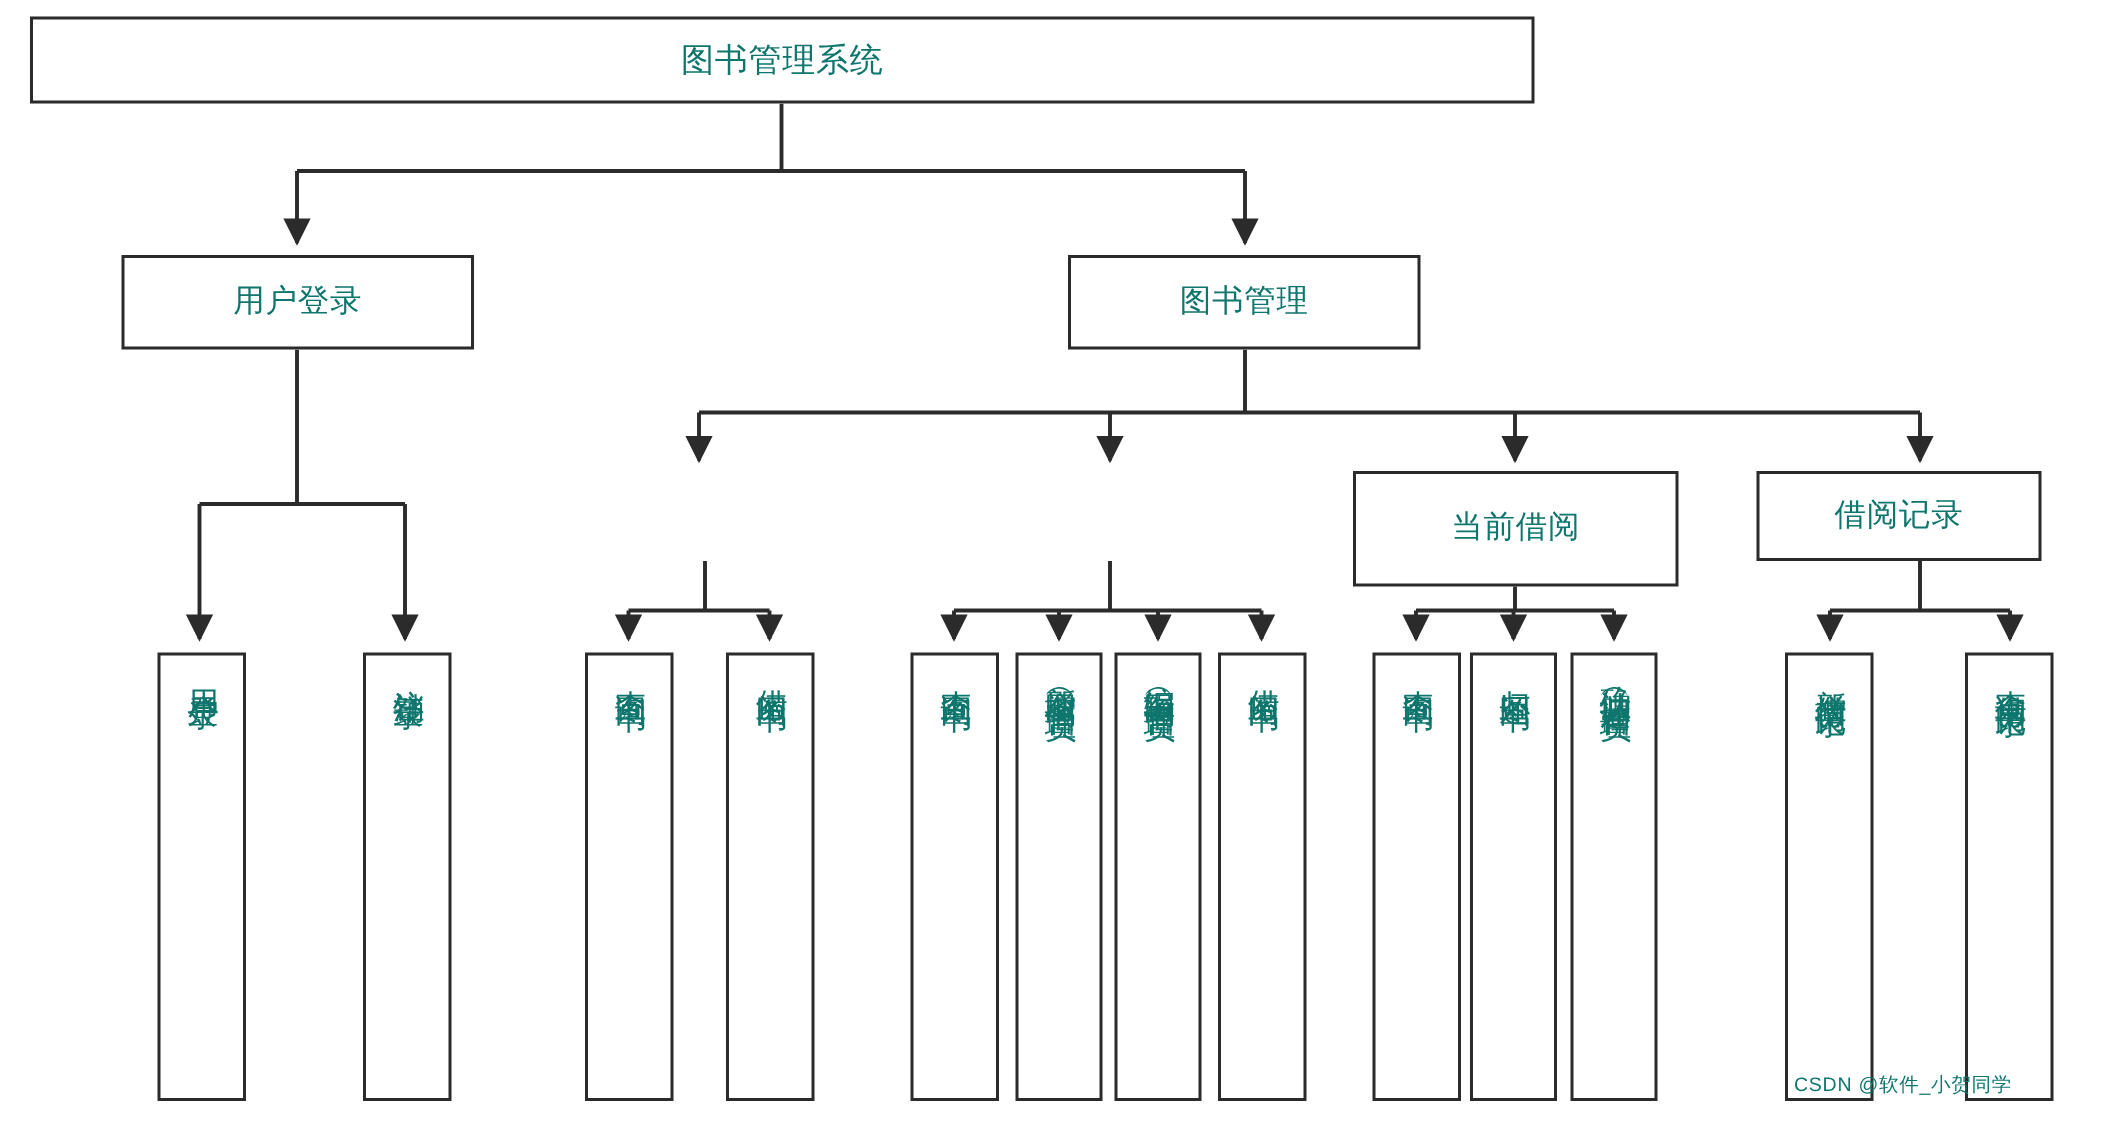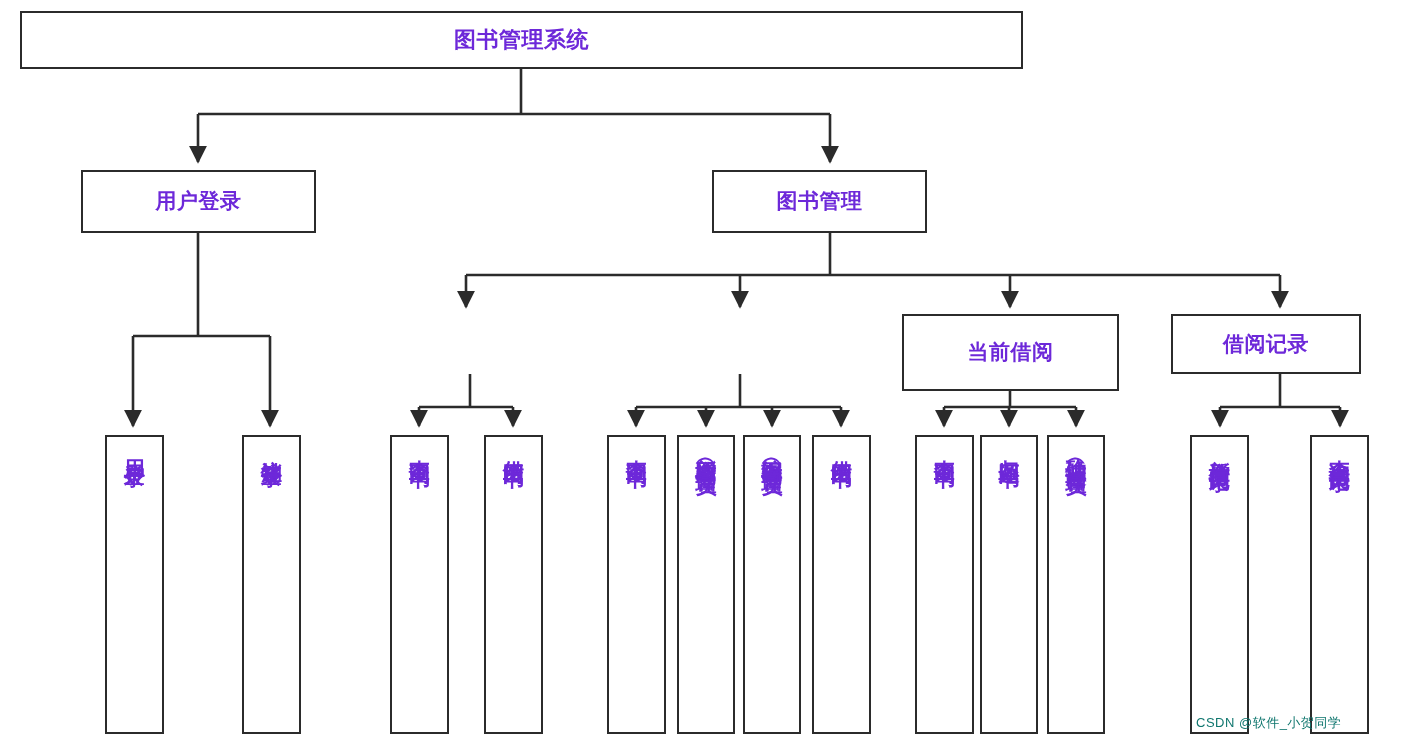--- a/index.html
+++ b/index.html
@@ -28,22 +28,21 @@
   }
   .node {
     position: absolute;
     box-sizing: border-box;
     background: #ffffff;
     border: 2px solid #2b2b2b;
     display: flex;
     align-items: center;
     justify-content: center;
     text-align: center;
-    color: #6d28d9;
-    font-weight: bold;
+    color: #0f766e;
   }
   .node .lbl {
     display: block;
     line-height: 1.18;
     letter-spacing: 0.5px;
   }
   
   .node.horiz .lbl {
     font-size: 21px;
   }
@@ -130,21 +129,21 @@
     </g>
   </svg>
 
   <div class="node horiz root" style="left:20px; top:11px; width:1003px; height:58px;">
     <span class="lbl">图书管理系统</span>
   </div>
 
   <div class="node horiz" style="left:81px; top:170px; width:235px; height:63px;">
     <span class="lbl">用户登录</span>
   </div>
-  <div class="node horiz" style="left:712px; top:170px; width:215px; height:63px;">
+  <div class="node horiz" style="left:712px; top:170px; width:235px; height:63px;">
     <span class="lbl">图书管理</span>
   </div>
 
   <div class="node horiz" style="left:902px; top:314px; width:217px; height:77px;">
     <span class="lbl">当前借阅</span>
   </div>
   <div class="node horiz" style="left:1171px; top:314px; width:190px; height:60px;">
     <span class="lbl">借阅记录</span>
   </div>
 

